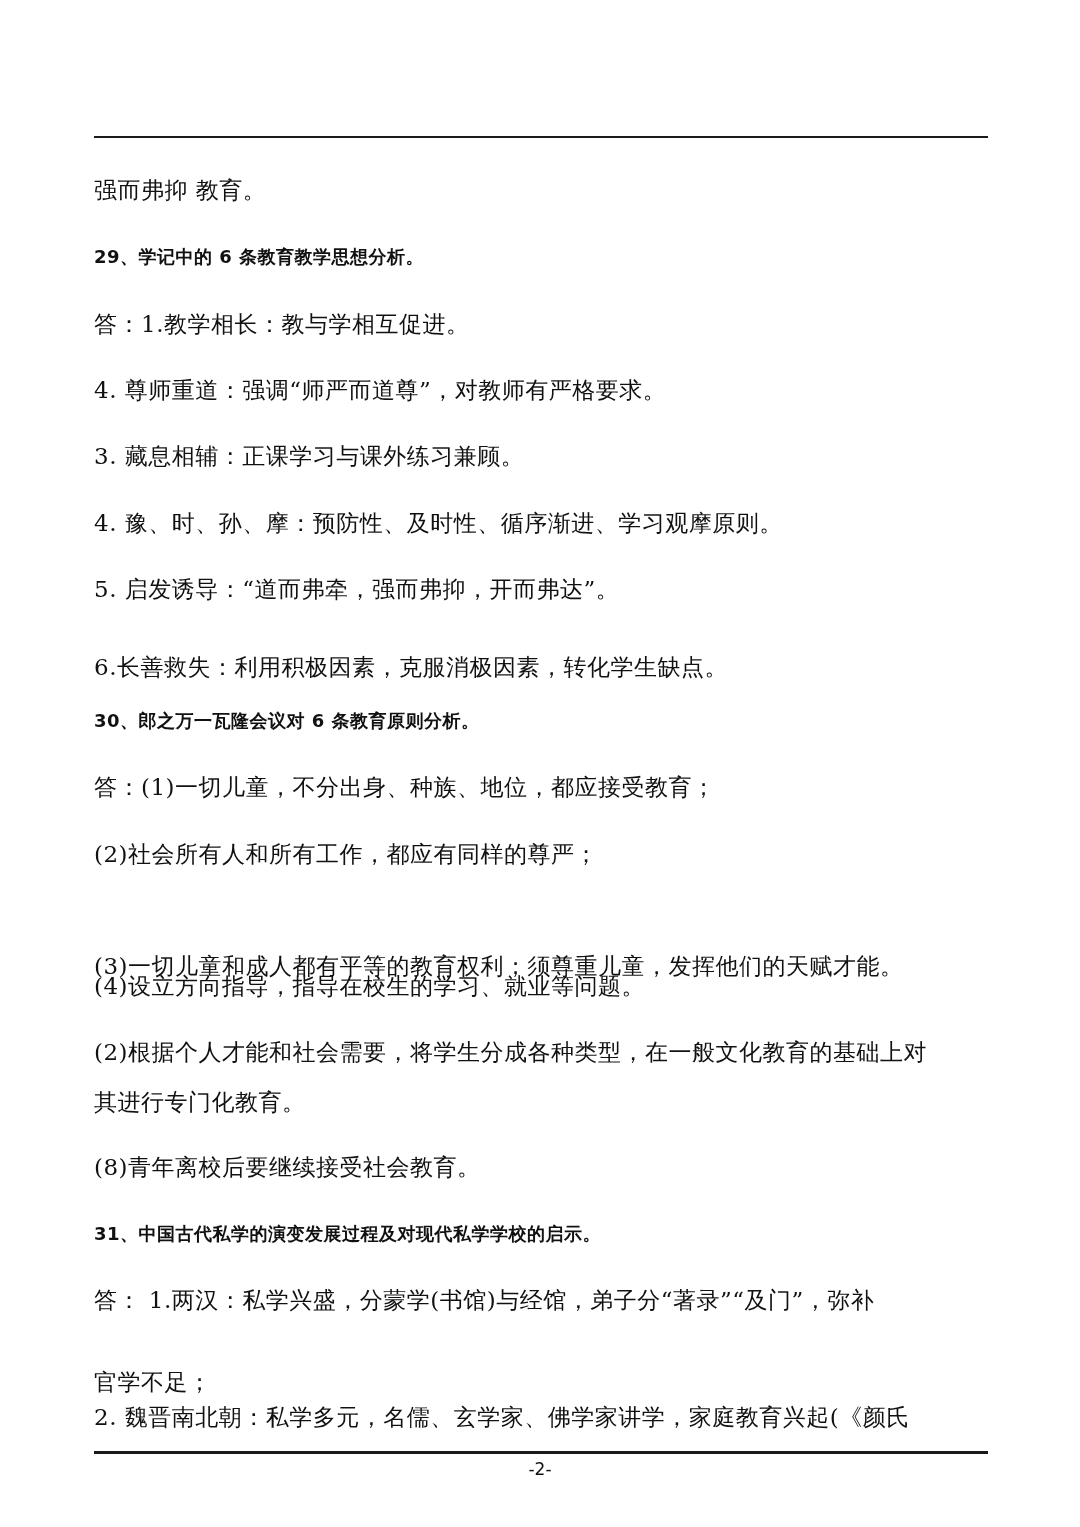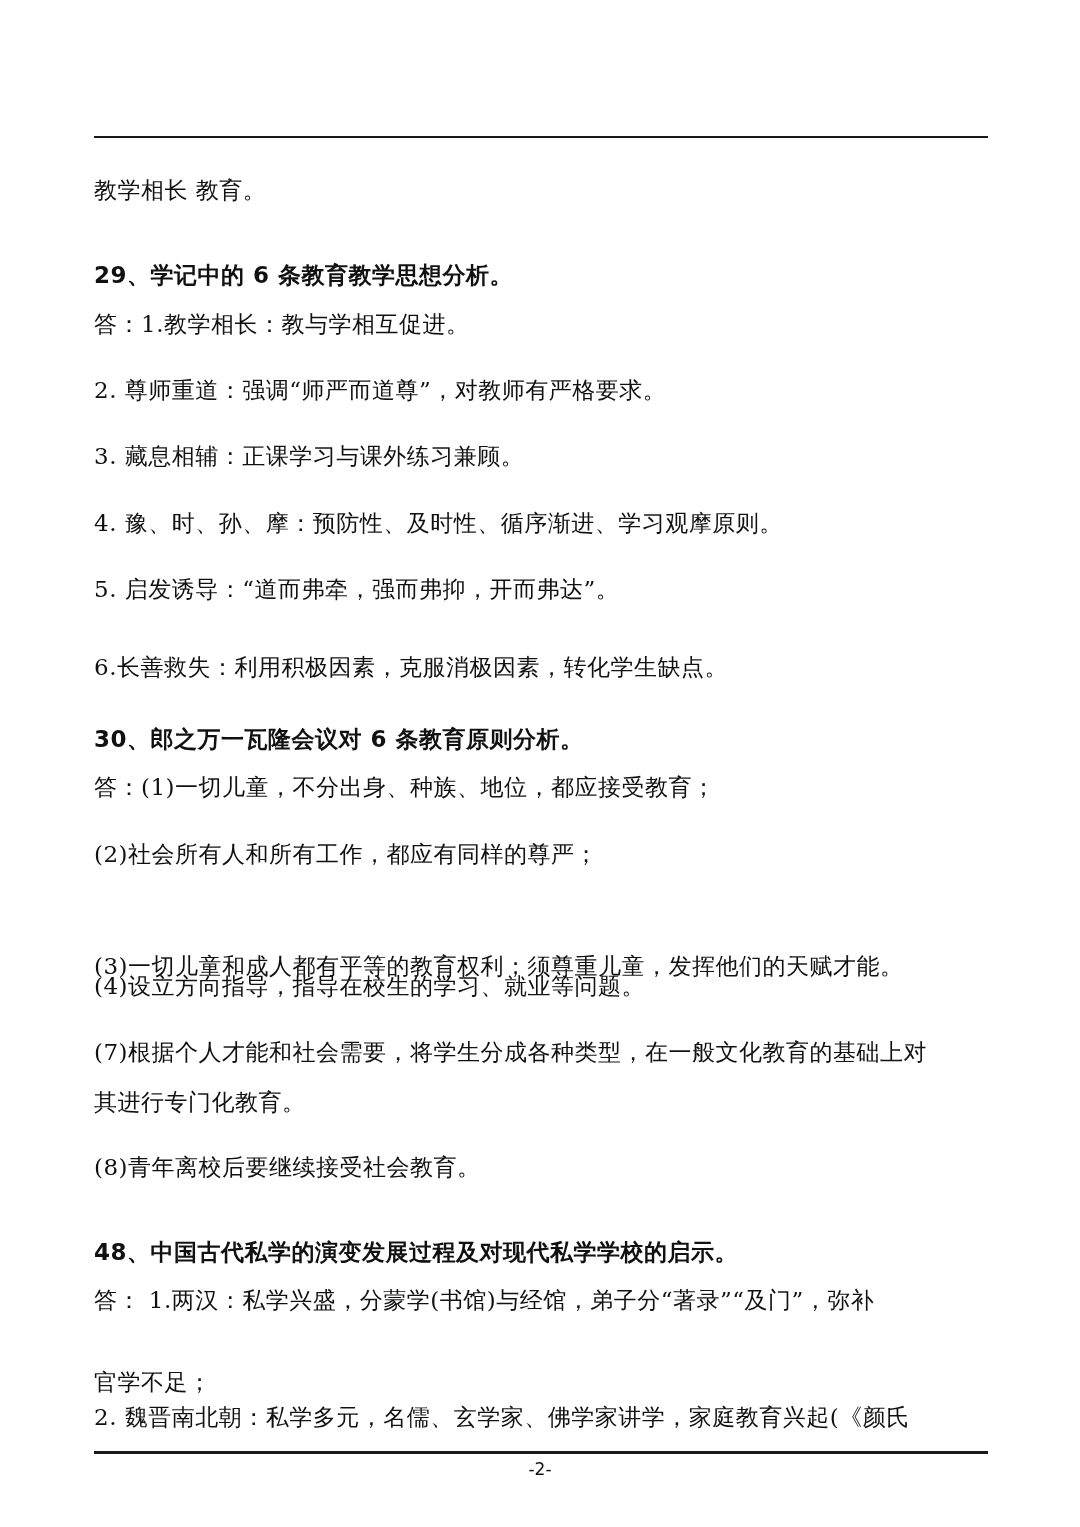--- a/index.html
+++ b/index.html
@@ -29,57 +29,56 @@
       left: 94px;
       width: 900px;
       font-size: 23px;
       line-height: 30px;
       white-space: nowrap;
       letter-spacing: 0.5px;
     }
     .line.heading {
       font-family: "DejaVu Sans", "Liberation Sans", sans-serif;
       font-weight: bold;
-      font-size: 23px;
-      margin-top: 18px;
+      font-size: 18px;
     }
     .page-number {
       position: absolute;
       top: 1458px;
       left: 0;
       width: 1080px;
       text-align: center;
       font-size: 17px;
       line-height: 22px;
       font-family: "DejaVu Sans", "Liberation Sans", sans-serif;
     }
   </style>
 </head>
 <body>
 
 <div class="rule top"></div>
 
-<div class="line" style="top:175px">教学相长 教育。</div>
+<div class="line" style="top:175px">强而弗抑 教育。</div>
 
 <div class="line heading" style="top:242px">29、学记中的 6 条教育教学思想分析。</div>
 <div class="line" style="top:309px">答：1.教学相长：教与学相互促进。</div>
-<div class="line" style="top:375px">2.  尊师重道：强调“师严而道尊”，对教师有严格要求。</div>
+<div class="line" style="top:375px">4.  尊师重道：强调“师严而道尊”，对教师有严格要求。</div>
 <div class="line" style="top:441px">3.  藏息相辅：正课学习与课外练习兼顾。</div>
 <div class="line" style="top:508px">4.  豫、时、孙、摩：预防性、及时性、循序渐进、学习观摩原则。</div>
 <div class="line" style="top:574px">5.  启发诱导：“道而弗牵，强而弗抑，开而弗达”。</div>
 <div class="line" style="top:652px">6.长善救失：利用积极因素，克服消极因素，转化学生缺点。</div>
 
 <div class="line heading" style="top:706px">30、郎之万一瓦隆会议对 6 条教育原则分析。</div>
 <div class="line" style="top:772px">答：(1)一切儿童，不分出身、种族、地位，都应接受教育；</div>
 <div class="line" style="top:839px">(2)社会所有人和所有工作，都应有同样的尊严；</div>
 <div class="line" style="top:951px">(3)一切儿童和成人都有平等的教育权利；须尊重儿童，发挥他们的天赋才能。</div>
 <div class="line" style="top:971px">(4)设立方向指导，指导在校生的学习、就业等问题。</div>
-<div class="line" style="top:1037px">(7)根据个人才能和社会需要，将学生分成各种类型，在一般文化教育的基础上对</div>
+<div class="line" style="top:1037px">(2)根据个人才能和社会需要，将学生分成各种类型，在一般文化教育的基础上对</div>
 <div class="line" style="top:1087px">其进行专门化教育。</div>
 <div class="line" style="top:1152px">(8)青年离校后要继续接受社会教育。</div>
 
-<div class="line heading" style="top:1219px">48、中国古代私学的演变发展过程及对现代私学学校的启示。</div>
+<div class="line heading" style="top:1219px">31、中国古代私学的演变发展过程及对现代私学学校的启示。</div>
 <div class="line" style="top:1285px">答：  1.两汉：私学兴盛，分蒙学(书馆)与经馆，弟子分“著录”“及门”，弥补</div>
 <div class="line" style="top:1367px">官学不足；</div>
 <div class="line" style="top:1402px">2.  魏晋南北朝：私学多元，名儒、玄学家、佛学家讲学，家庭教育兴起(《颜氏</div>
 
 <div class="rule bottom"></div>
 <div class="page-number">-2-</div>
 
 </body></html>

